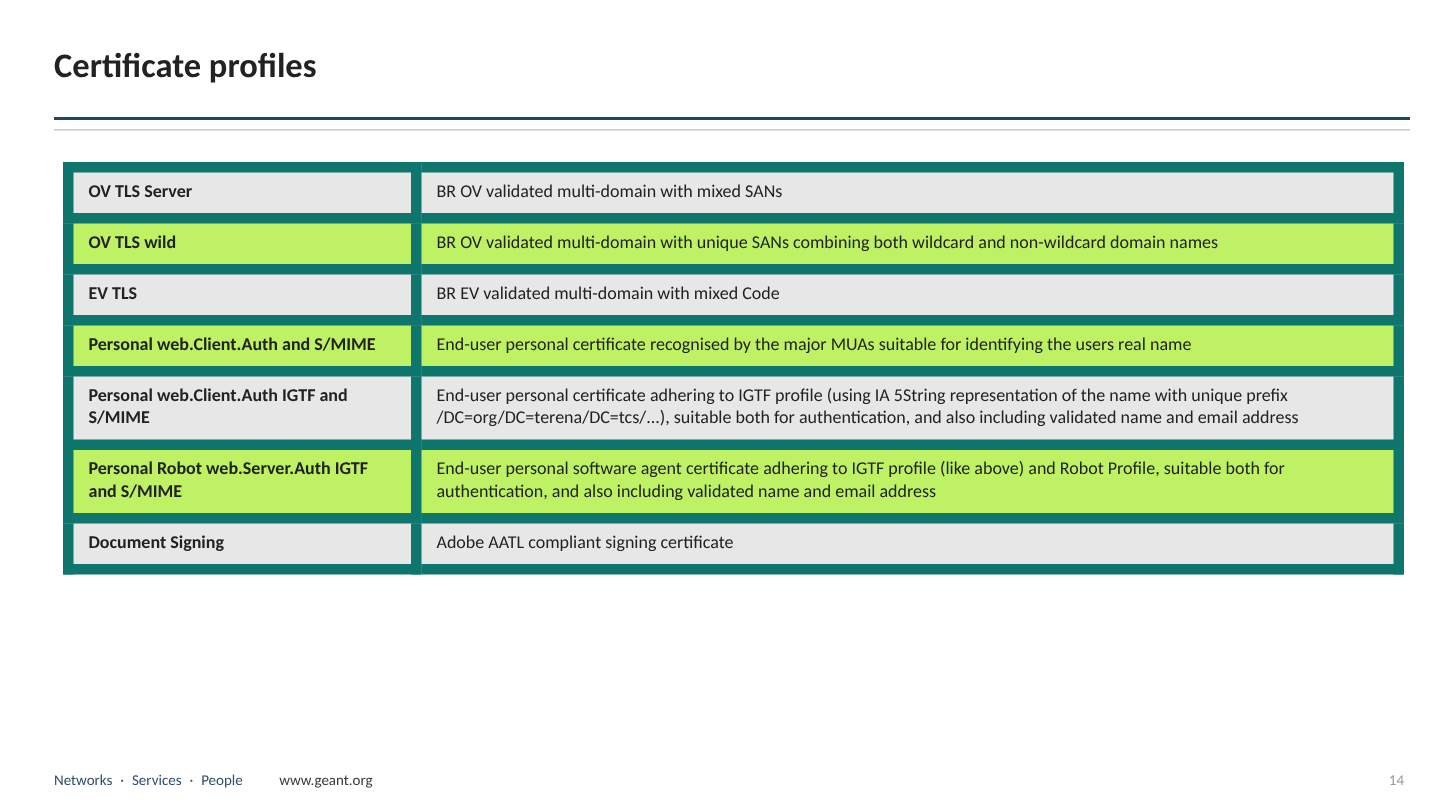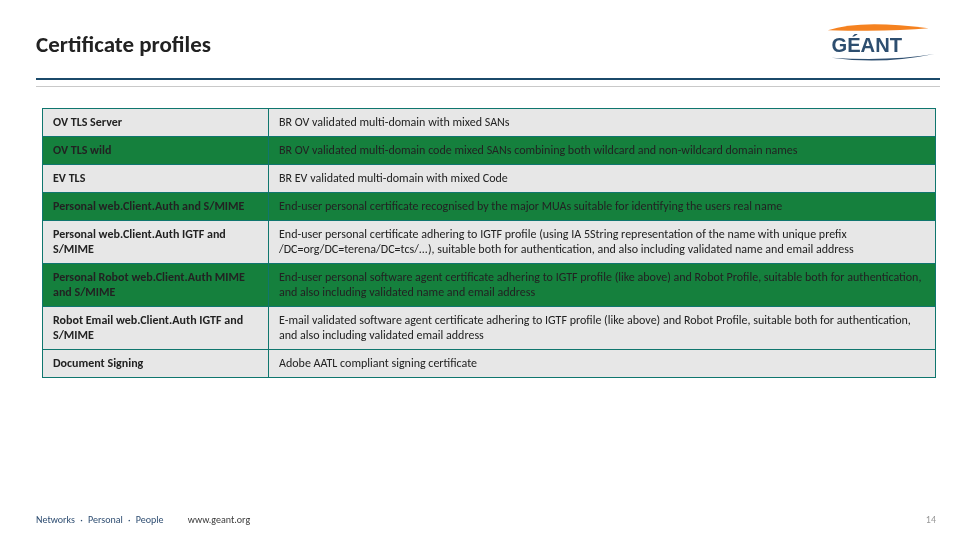--- a/index.html
+++ b/index.html
@@ -53,30 +53,30 @@
   .table {
     position: absolute;
     top: 108px;
     left: 42px;
     right: 24px;
     border-collapse: collapse;
     font-size: 12px;
     line-height: 1.25;
   }
   .table td {
-    border: 1px solid #0f766e;
+    border: 7px solid #0f766e;
     padding: 6px 10px;
     vertical-align: top;
   }
   .table td.name {
     width: 205px;
     font-weight: 600;
   }
   .table tr.dark td { background: #e7e7e7; }
-  .table tr.light td { background: #15803d; }
+  .table tr.light td { background: #bef264; }
   .footer {
     position: absolute;
     bottom: 14px;
     left: 36px;
     font-size: 10px;
     color: #2f4e72;
   }
   .footer .dot { color: #2f4e72; margin: 0 3px; }
   .footer .url { margin-left: 22px; color: #3a3a3a; margin-top: 12px; }
   .pagenum {
@@ -87,72 +87,61 @@
     color: #999;
   }
 </style>
 </head>
 <body>
 
 <div class="slide">
 
   <div class="title">Certificate profiles</div>
 
-  <div class="logo">
-    <svg class="logo-svg" viewBox="0 0 120 44" width="110" height="42">
-      <path d="M2 8 Q38 -4 112 6 Q70 10 2 8 Z" fill="#f58220"></path>
-      <text x="6" y="32" font-family="Arial, sans-serif" font-size="22" font-weight="700" fill="#2d4e6f">GÉANT</text>
-      <path d="M6 38 Q60 46 118 34 Q70 42 6 38 Z" fill="#2d4e6f"></path>
-    </svg>
-  </div>
 
   <div class="rule"></div>
   <div class="rule-thin"></div>
 
   <table class="table">
     <tbody>
       <tr class="dark">
         <td class="name">OV TLS Server</td>
         <td>BR OV validated multi-domain with mixed SANs</td>
       </tr>
       <tr class="light">
         <td class="name">OV TLS wild</td>
-        <td>BR OV validated multi-domain code mixed SANs combining both wildcard and non-wildcard domain names</td>
+        <td>BR OV validated multi-domain with unique SANs combining both wildcard and non-wildcard domain names</td>
       </tr>
       <tr class="dark">
         <td class="name">EV TLS</td>
         <td>BR EV validated multi-domain with mixed Code</td>
       </tr>
       <tr class="light">
         <td class="name">Personal web.Client.Auth and S/MIME</td>
         <td>End-user personal certificate recognised by the major MUAs suitable for identifying the users real name</td>
       </tr>
       <tr class="dark">
         <td class="name">Personal web.Client.Auth IGTF and S/MIME</td>
         <td>End-user personal certificate adhering to IGTF profile (using IA 5String representation of the name with unique prefix /DC=org/DC=terena/DC=tcs/...), suitable both for authentication, and also including validated name and email address</td>
       </tr>
       <tr class="light">
-        <td class="name">Personal Robot web.Client.Auth MIME and S/MIME</td>
+        <td class="name">Personal Robot web.Server.Auth IGTF and S/MIME</td>
         <td>End-user personal software agent certificate adhering to IGTF profile (like above) and Robot Profile, suitable both for authentication, and also including validated name and email address</td>
-      </tr>
-      <tr class="dark">
-        <td class="name">Robot Email web.Client.Auth IGTF and S/MIME</td>
-        <td>E-mail validated software agent certificate adhering to IGTF profile (like above) and Robot Profile, suitable both for authentication, and also including validated email address</td>
       </tr>
       <tr class="dark">
         <td class="name">Document Signing</td>
         <td>Adobe AATL compliant signing certificate</td>
       </tr>
     </tbody>
   </table>
 
   <div class="footer">
     <span>Networks</span>
     <span class="dot">·</span>
-    <span>Personal</span>
+    <span>Services</span>
     <span class="dot">·</span>
     <span>People</span>
     <span class="url">www.geant.org</span>
   </div>
 
   <div class="pagenum">14</div>
 
 </div>
 
 </body></html>

